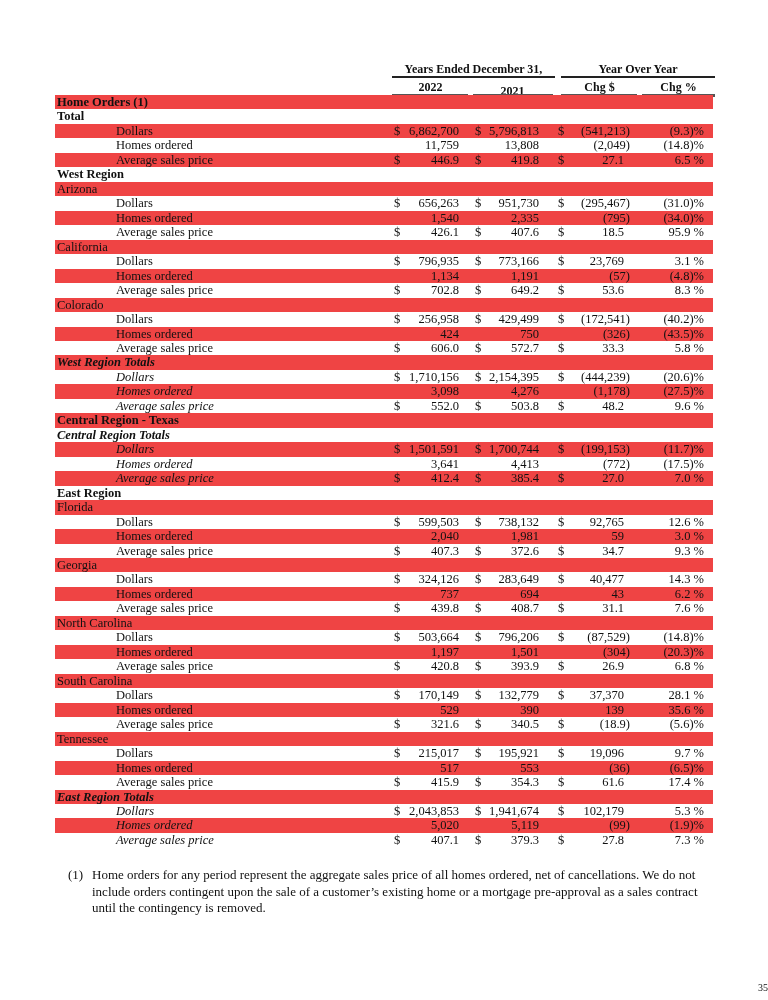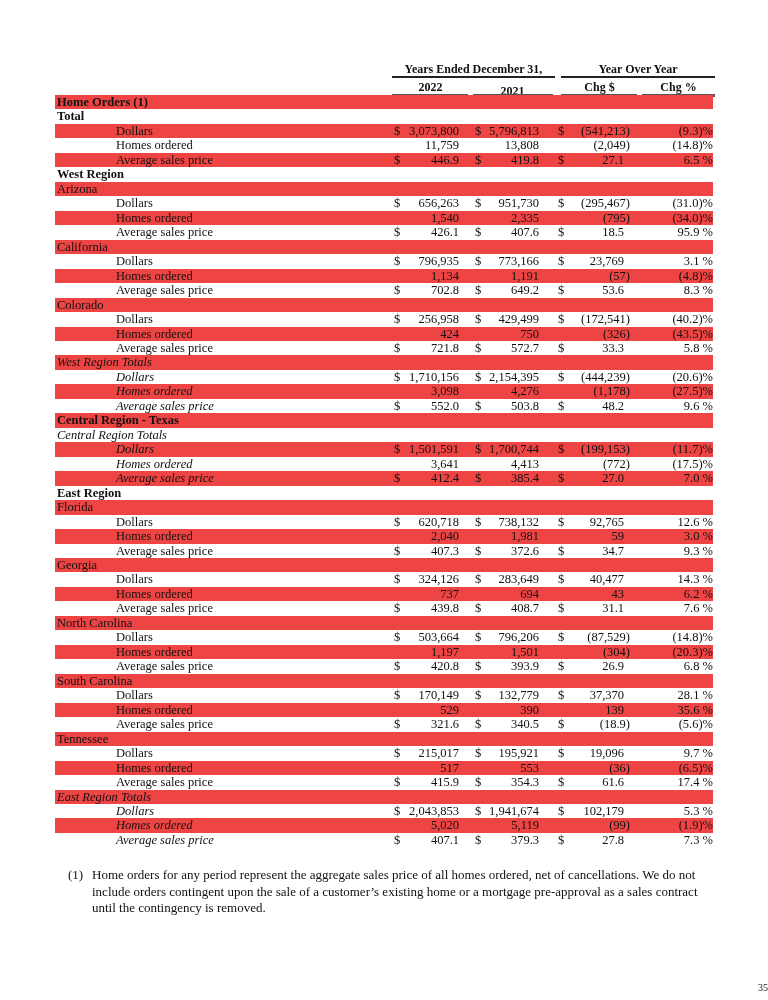--- a/index.html
+++ b/index.html
@@ -8,31 +8,31 @@
   .hdr { position: absolute; font-weight: bold; font-size: 12px; text-align: center; }
   .hdr-line { position: absolute; height: 2px; background: #222; }
   .hdr-line.thick { height: 3px; background: #555; }
   #table { position: absolute; left: 55px; top: 95px; width: 658px; }
   .row { position: relative; height: 14.47px; font-size: 12.5px; line-height: 14.47px; }
   .row.shade { background: #ef4444; }
   .row .label { position: absolute; left: 2px; white-space: nowrap; }
   .row.indent .label { left: 25px; margin-left: 36px; }
   .row.bold .label { font-weight: bold; }
   .row.italic .label { font-style: italic; }
-  .row.bolditalic .label { font-weight: normal; font-style: italic; }
+  .row.bolditalic .label { font-weight: bold; font-style: italic; }
   .cell { position: absolute; white-space: nowrap; }
   .d1 { left: 339px; }
   .v1 { right: 248px; text-align: right; }
   .d2 { left: 420px; }
   .v2 { right: 168px; text-align: right; }
   .d3 { left: 503px; }
   .v3 { right: 83px; text-align: right; }
   .v4 { right: 0px; text-align: right; }
   .pos { padding-right: 6px; }
-  .pctpos { padding-right: 0; }
+  .pctpos { padding-right: 9px; }
   #footnote { position: absolute; left: 68px; top: 867px; width: 650px; font-size: 13px; line-height: 16.5px; }
   #footnote .num { position: absolute; left: 0; top: 0; }
   #footnote .txt { margin-left: 24px; }
   #page-number { position: absolute; left: 0; width: 768px; top: 982px; text-align: right; font-size: 10px; }
 </style>
 </head>
 <body>
 
 <div class="hdr" style="left:392px; top:62px; width:163px;">Years Ended December 31,</div>
 <div class="hdr-line" style="left:392px; top:76px; width:163px;"></div>
@@ -53,21 +53,21 @@
       <span class="label">Home Orders (1)</span>
     </div>
     <div class="row bold">
       <span class="label">Total</span>
     </div>
     <div class="row shade indent">
       <span class="label">Dollars</span>
       <span class="cell d1">$</span>
       <span class="cell d2">$</span>
       <span class="cell d3">$</span>
-      <span class="cell v1 pos">3,073,800</span>
+      <span class="cell v1 pos">6,862,700</span>
       <span class="cell v2 pos">5,796,813</span>
       <span class="cell v3">(541,213)</span>
       <span class="cell v4 pctpos">(9.3)%</span>
     </div>
     <div class="row indent">
       <span class="label">Homes ordered</span>
       <span class="cell v1 pos">11,759</span>
       <span class="cell v2 pos">13,808</span>
       <span class="cell v3">(2,049)</span>
       <span class="cell v4 pctpos">(14.8)%</span>
@@ -163,21 +163,21 @@
       <span class="cell v1 pos">424</span>
       <span class="cell v2 pos">750</span>
       <span class="cell v3">(326)</span>
       <span class="cell v4 pctpos">(43.5)%</span>
     </div>
     <div class="row indent">
       <span class="label">Average sales price</span>
       <span class="cell d1">$</span>
       <span class="cell d2">$</span>
       <span class="cell d3">$</span>
-      <span class="cell v1 pos">721.8</span>
+      <span class="cell v1 pos">606.0</span>
       <span class="cell v2 pos">572.7</span>
       <span class="cell v3 pos">33.3</span>
       <span class="cell v4 pctpos">5.8 %</span>
     </div>
     <div class="row shade bolditalic">
       <span class="label">West Region Totals</span>
     </div>
     <div class="row indent italic">
       <span class="label">Dollars</span>
       <span class="cell d1">$</span>
@@ -242,21 +242,21 @@
       <span class="label">East Region</span>
     </div>
     <div class="row shade">
       <span class="label">Florida</span>
     </div>
     <div class="row indent">
       <span class="label">Dollars</span>
       <span class="cell d1">$</span>
       <span class="cell d2">$</span>
       <span class="cell d3">$</span>
-      <span class="cell v1 pos">620,718</span>
+      <span class="cell v1 pos">599,503</span>
       <span class="cell v2 pos">738,132</span>
       <span class="cell v3 pos">92,765</span>
       <span class="cell v4 pctpos">12.6 %</span>
     </div>
     <div class="row shade indent">
       <span class="label">Homes ordered</span>
       <span class="cell v1 pos">2,040</span>
       <span class="cell v2 pos">1,981</span>
       <span class="cell v3 pos">59</span>
       <span class="cell v4 pctpos">3.0 %</span>

